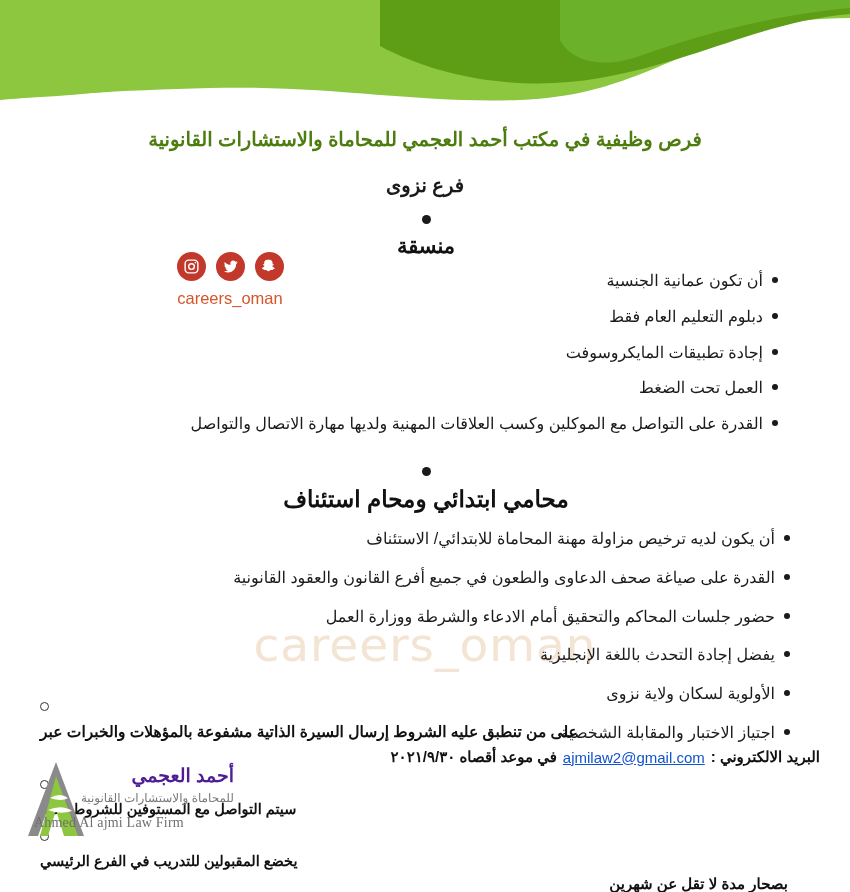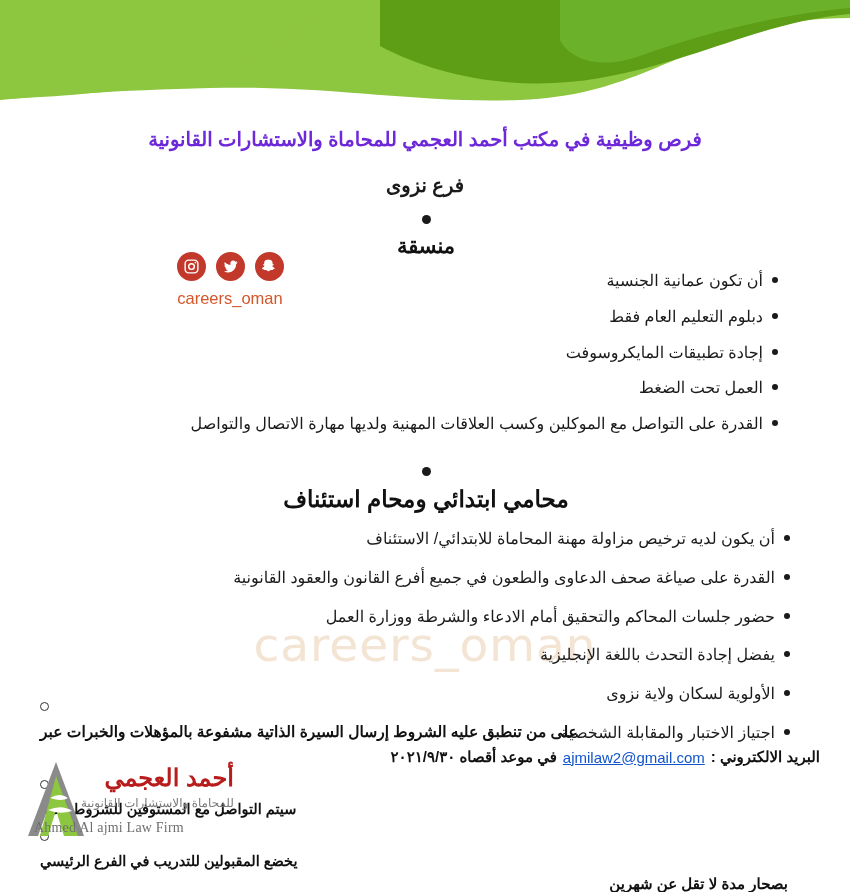--- a/index.html
+++ b/index.html
@@ -51,21 +51,21 @@
 
   
   .headline {
     position: absolute;
     top: 128px;
     left: 0;
     right: 0;
     text-align: center;
     font-size: 19.5px;
     font-weight: bold;
-    color: #6d28d9;
+    color: #4d7c0f;
     direction: rtl;
   }
   .subheadline {
     position: absolute;
     top: 174px;
     left: 0;
     right: 0;
     text-align: center;
     font-size: 19.5px;
     font-weight: bold;
@@ -236,23 +236,23 @@
     direction: rtl;
   }
   .logo-text {
     position: absolute;
     right: 78px;
     top: 6px;
     text-align: right;
     width: 200px;
   }
   .logo-ar-name {
-    font-size: 24px;
-    font-weight: bold;
-    color: #b91c1c;
+    font-size: 19px;
+    font-weight: bold;
+    color: #4c1d95;
     letter-spacing: 1px;
   }
   .logo-ar-sub {
     font-size: 12px;
     color: #7a7a7a;
     margin-top: 4px;
   }
   .logo-en {
     font-size: 14px;
     color: #6f6f6f;

